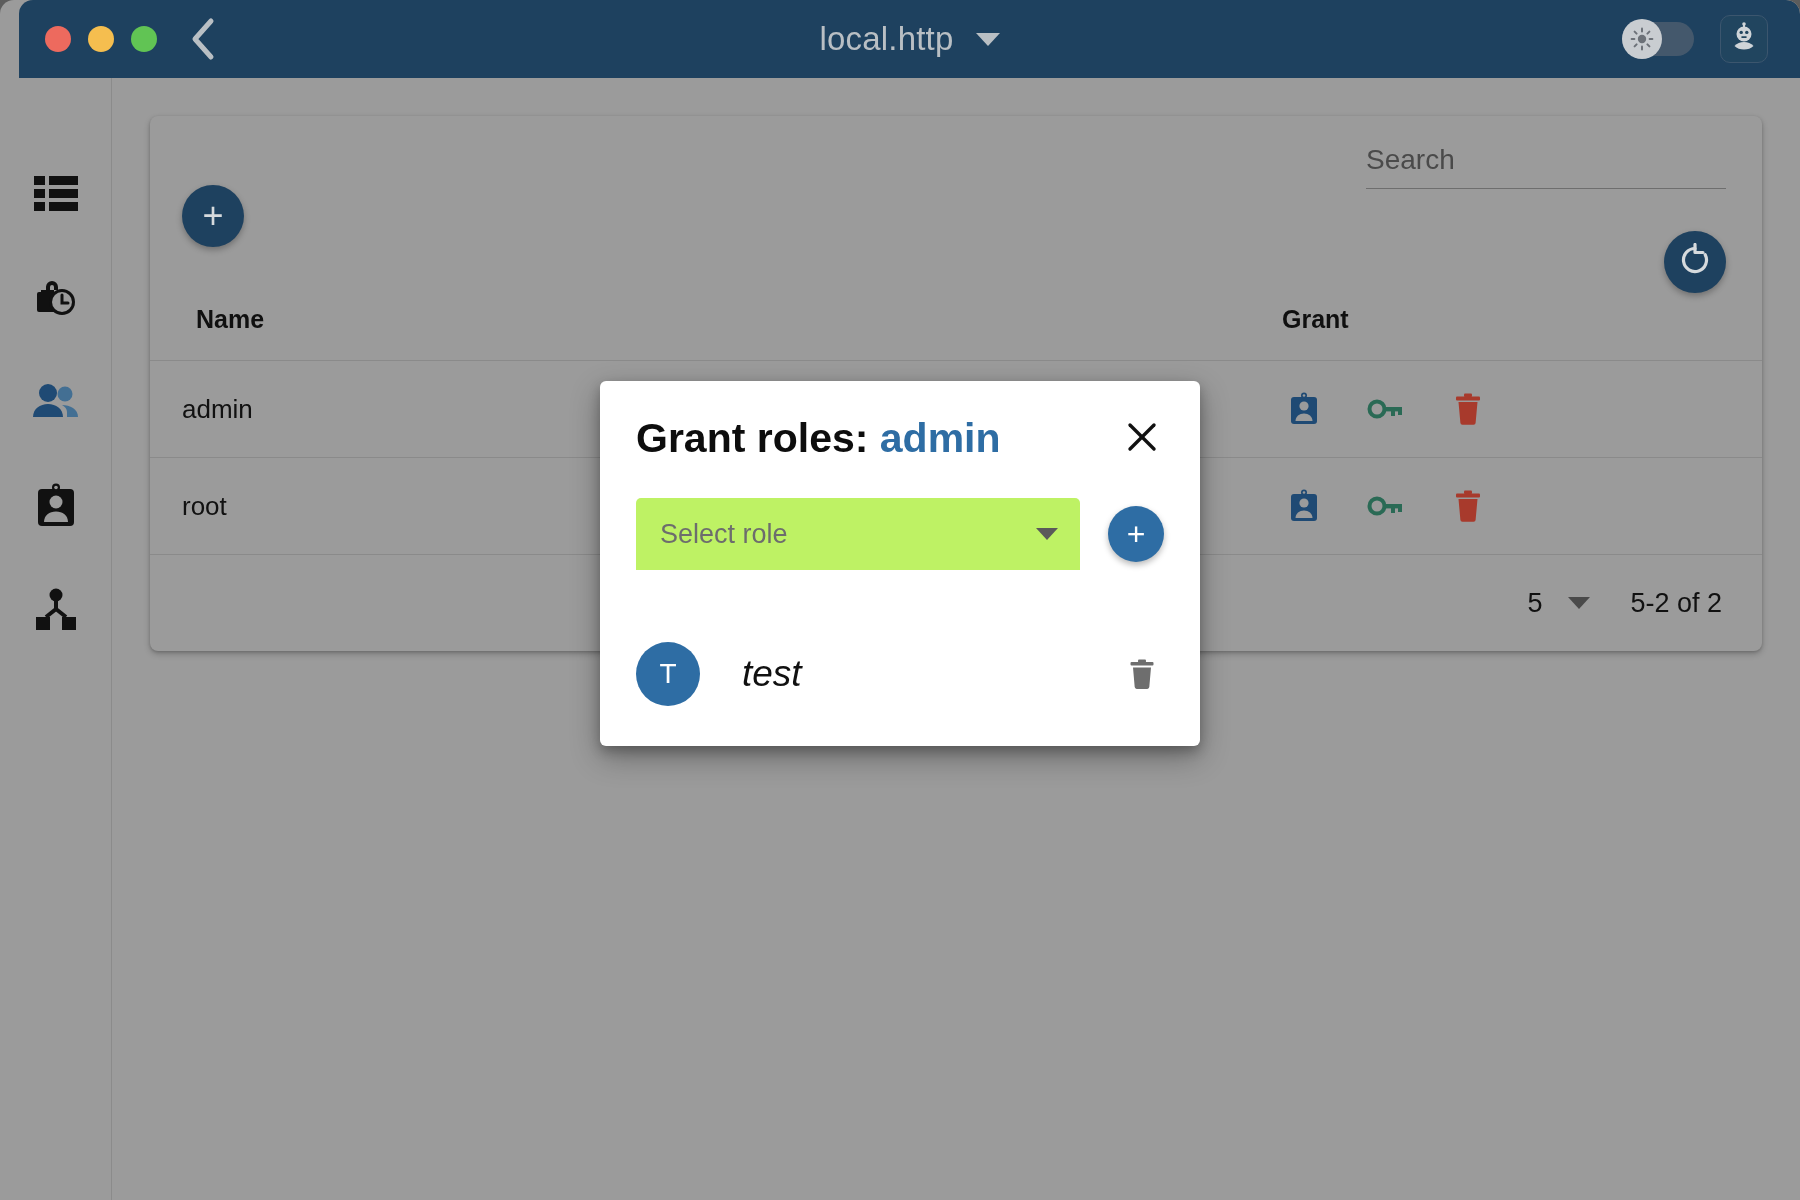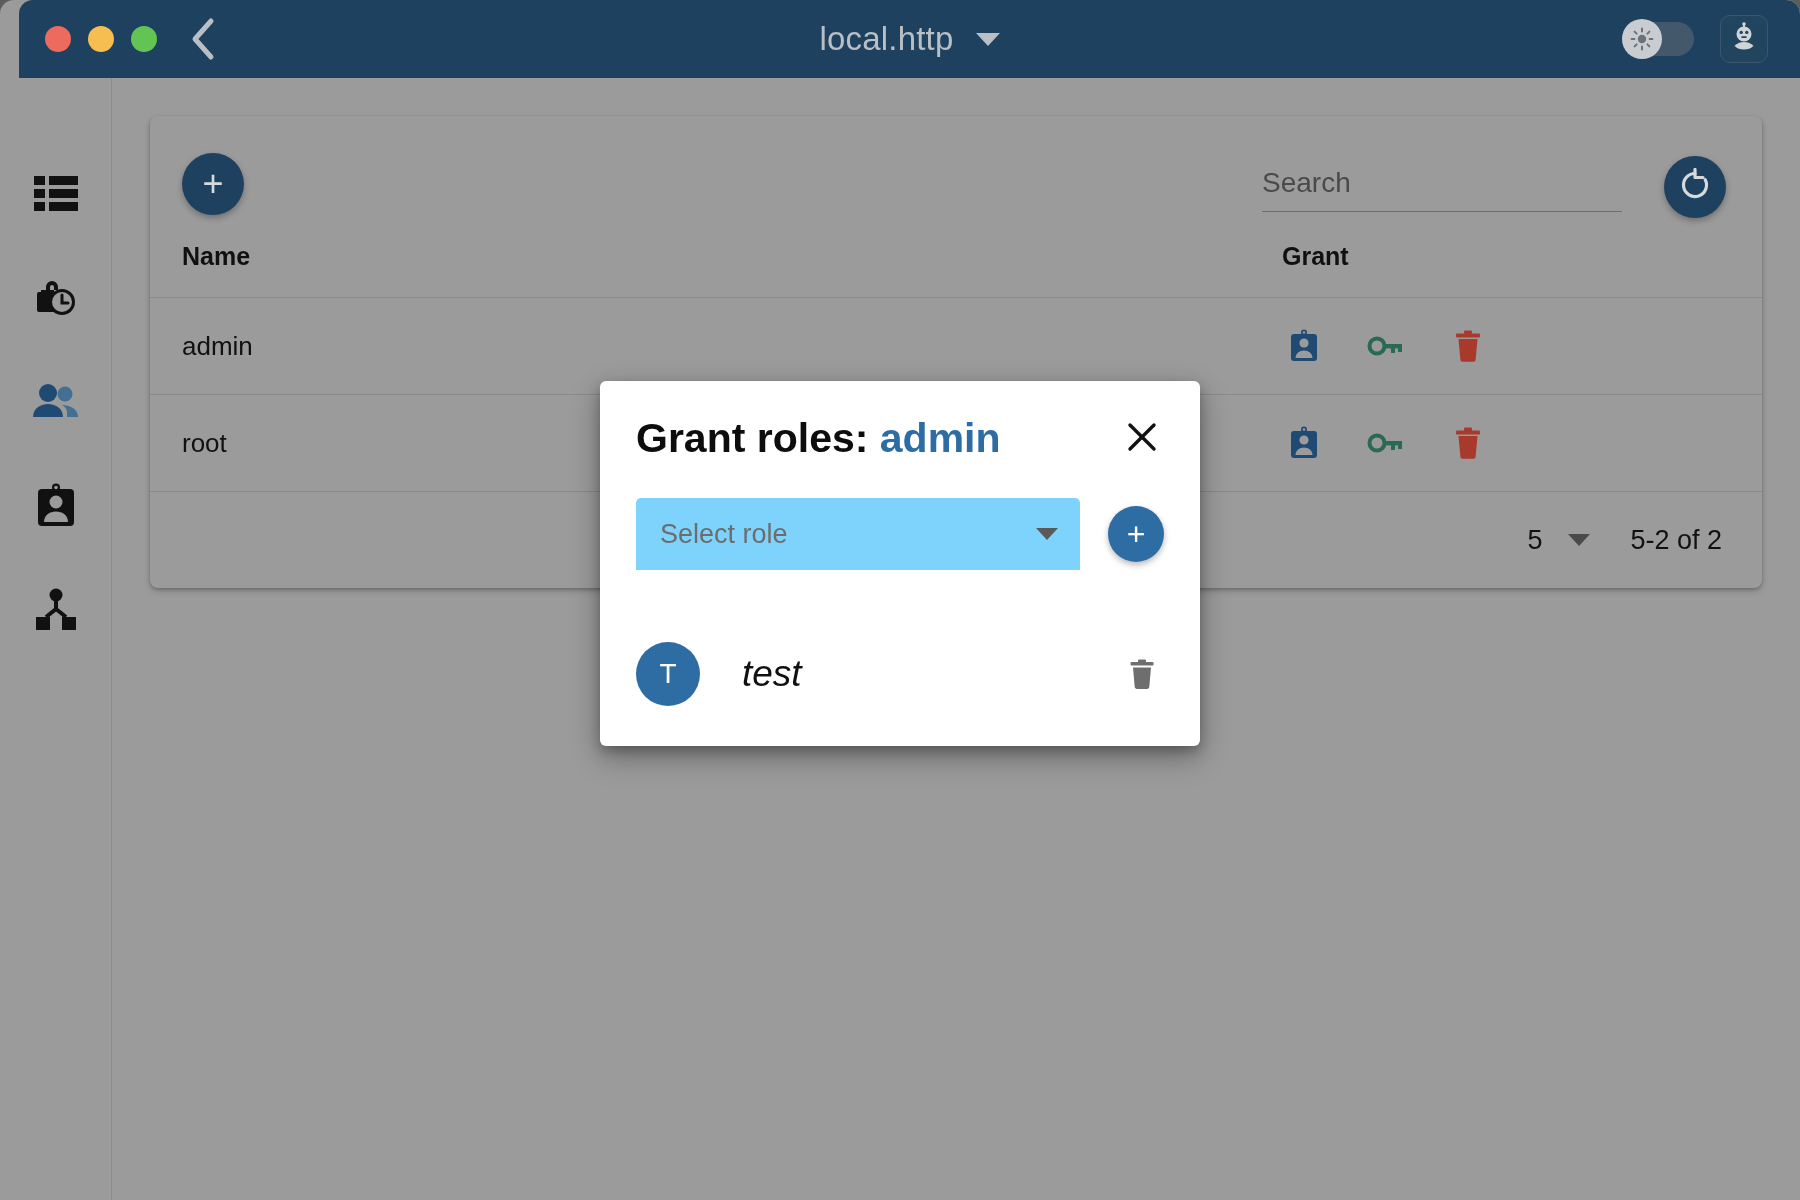--- a/index.html
+++ b/index.html
@@ -150,20 +150,21 @@
     font-size: 36px; line-height: 1;
     box-shadow: 0 3px 6px rgba(0,0,0,0.28);
     cursor: pointer;
     user-select: none;
   }
   .toolbar-right {
     margin-left: auto;
     display: flex;
     align-items: flex-end;
     gap: 42px;
+    flex-direction: column;
   }
   .search-wrap {
     width: 360px;
     border-bottom: 1.5px solid #6e6e6e;
     padding-bottom: 10px;
   }
   .search-input {
     width: 100%;
     border: 0; outline: 0;
     background: transparent;
@@ -189,21 +190,21 @@
     border-collapse: collapse;
   }
   table.data-table th {
     text-align: left;
     font-size: 25px;
     font-weight: bold;
     color: #101010;
     padding: 0 0 26px 0;
     border-bottom: 1px solid #8a8a8a;
   }
-  table.data-table th.col-name { padding-left: 32px; margin-top: 48px; }
+  table.data-table th.col-name { padding-left: 46px; margin-top: 48px; }
   table.data-table th.col-action {
     padding-left: 0;
     width: 480px;
   }
   table.data-table td {
     font-size: 26px;
     color: #111;
     height: 97px;
     border-bottom: 1px solid #8a8a8a;
   }
@@ -271,21 +272,21 @@
     cursor: pointer;
   }
   .modal-row {
     display: flex;
     align-items: center;
     gap: 28px;
   }
   .select-field {
     flex: 1;
     height: 72px;
-    background: #7dd3fc;
+    background: #bef264;
     border-radius: 5px 5px 0 0;
     display: flex;
     align-items: center;
     padding: 0 22px 0 24px;
     cursor: pointer;
     justify-content: flex-end;
   }
   .select-placeholder {
     font-size: 27px;
     color: #6d6d6d;

